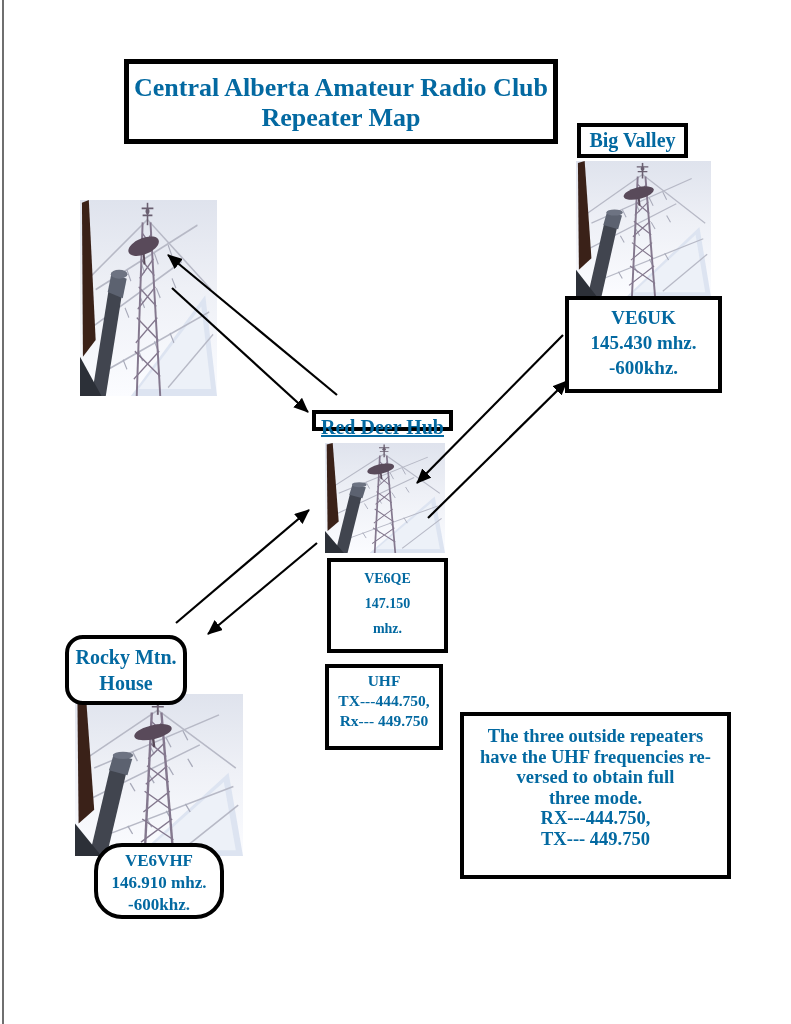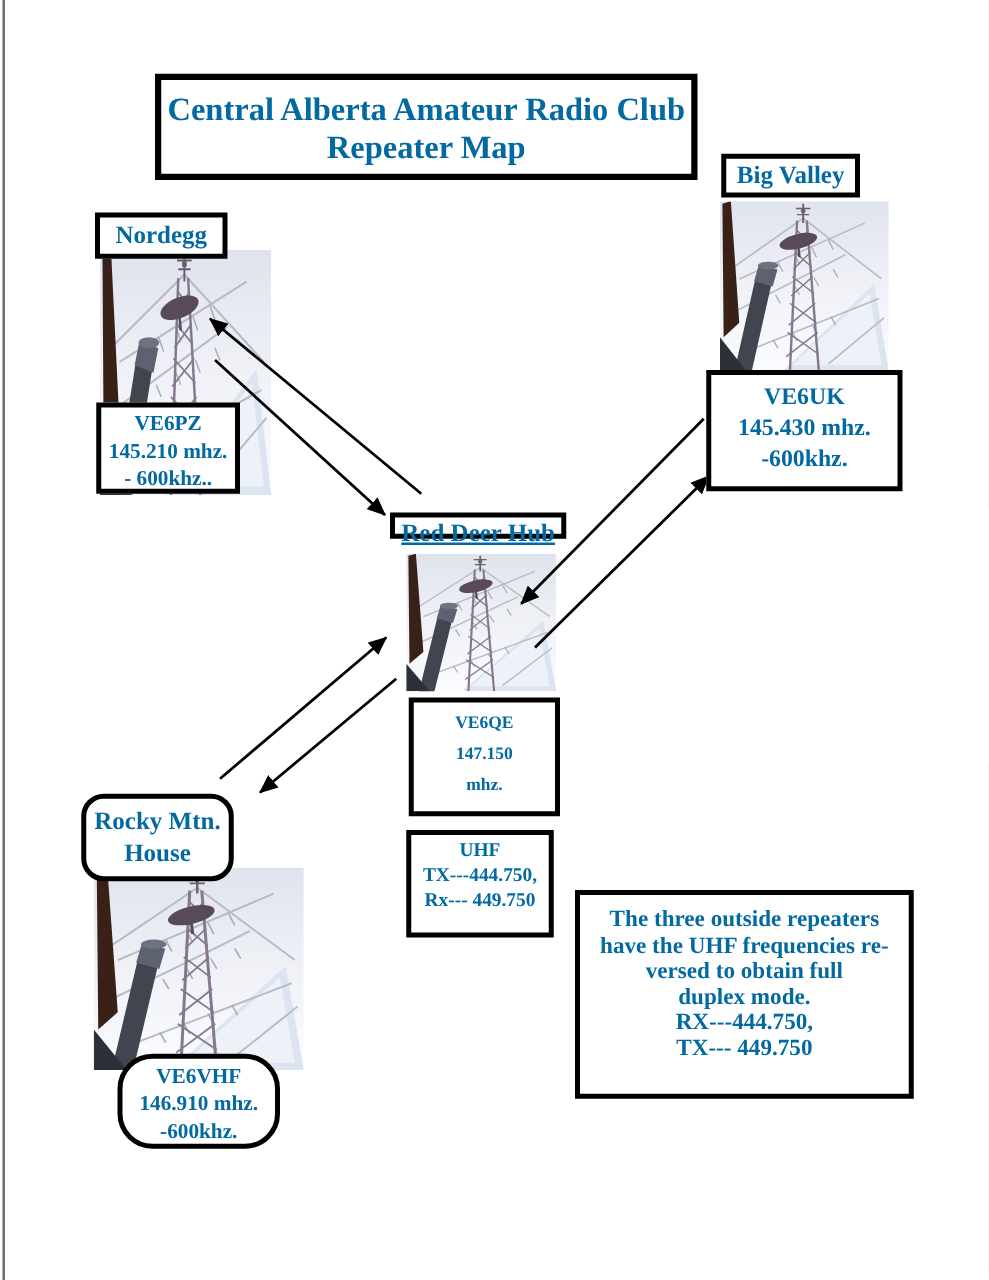--- a/index.html
+++ b/index.html
@@ -131,39 +131,31 @@
       <line x1="176" y1="623" x2="309" y2="510" marker-end="url(#ah)"></line>
       <line x1="317" y1="543" x2="208" y2="634" marker-end="url(#ah)"></line>
     </g>
   </svg>
 
   <div class="box title-box">
     <div class="line">Central Alberta Amateur Radio Club</div>
     <div class="line">Repeater Map</div>
   </div>
 
-  <div class="box label-box nordegg-label">
-    <span>Nordegg</span>
-  </div>
   <div class="box label-box bigvalley-label">
     <span>Big Valley</span>
   </div>
   <div class="box label-box reddeer-label">
     <span>Red Deer Hub</span>
   </div>
   <div class="box label-box rocky-label">
     <div class="line">Rocky Mtn.</div>
     <div class="line">House</div>
   </div>
 
-  <div class="box info-box ve6pz-box">
-    <div class="line">VE6PZ</div>
-    <div class="line">145.210 mhz.</div>
-    <div class="line">- 600khz..</div>
-  </div>
 
   <div class="box info-box ve6uk-box">
     <div class="line">VE6UK</div>
     <div class="line">145.430 mhz.</div>
     <div class="line">-600khz.</div>
   </div>
 
   <div class="box info-box ve6qe-box">
     <div class="line">VE6QE</div>
     <div class="line">147.150</div>
@@ -179,18 +171,18 @@
   <div class="box info-box uhf-box">
     <div class="line">UHF</div>
     <div class="line">TX---444.750,</div>
     <div class="line">Rx--- 449.750</div>
   </div>
 
   <div class="box note-box">
     <div class="line">The three outside repeaters</div>
     <div class="line">have the UHF frequencies re-</div>
     <div class="line">versed to obtain full</div>
-    <div class="line">duplex mode.</div>
+    <div class="line">three mode.</div>
     <div class="line">RX---444.750,</div>
     <div class="line">TX--- 449.750</div>
   </div>
 
 </div>
 
 </body></html>

